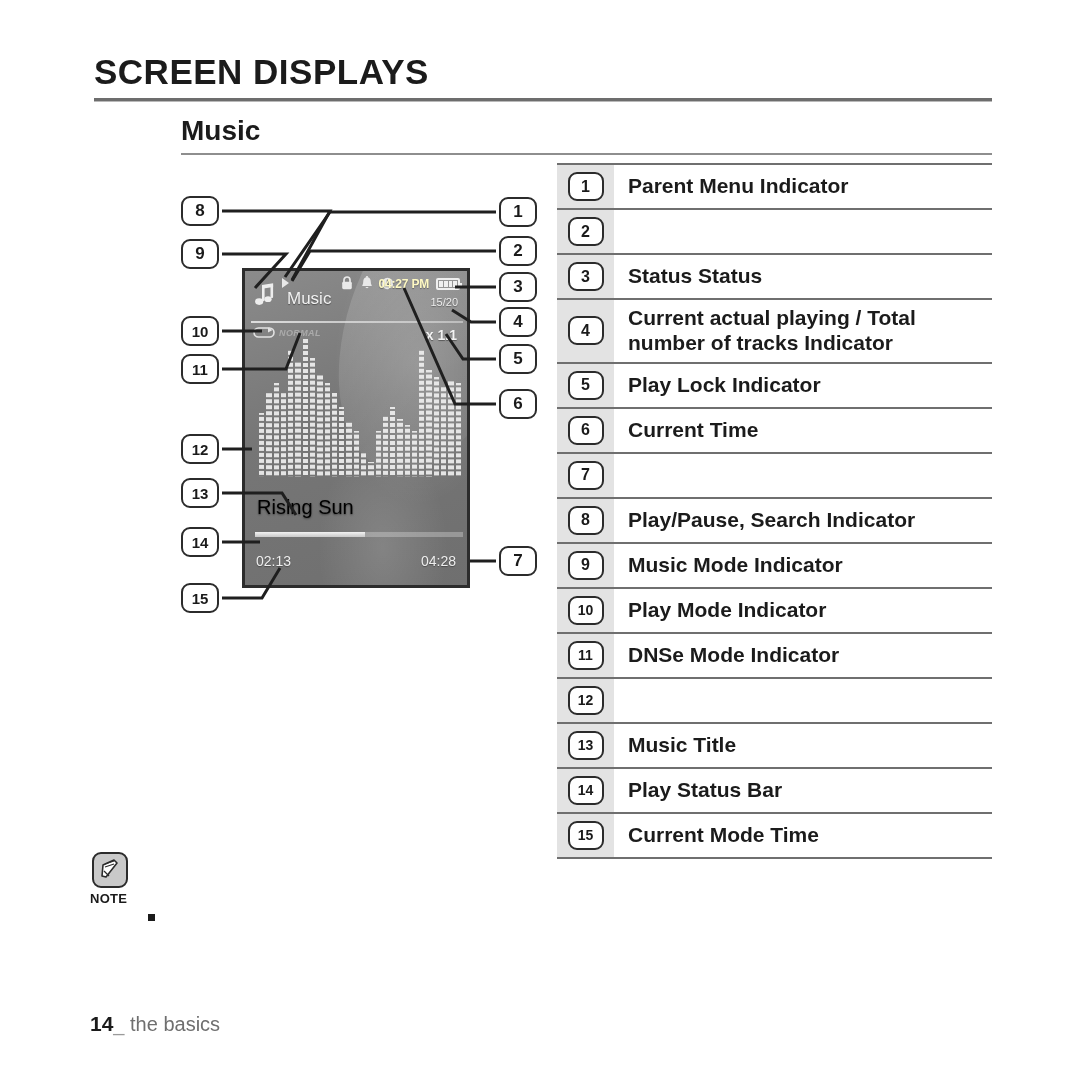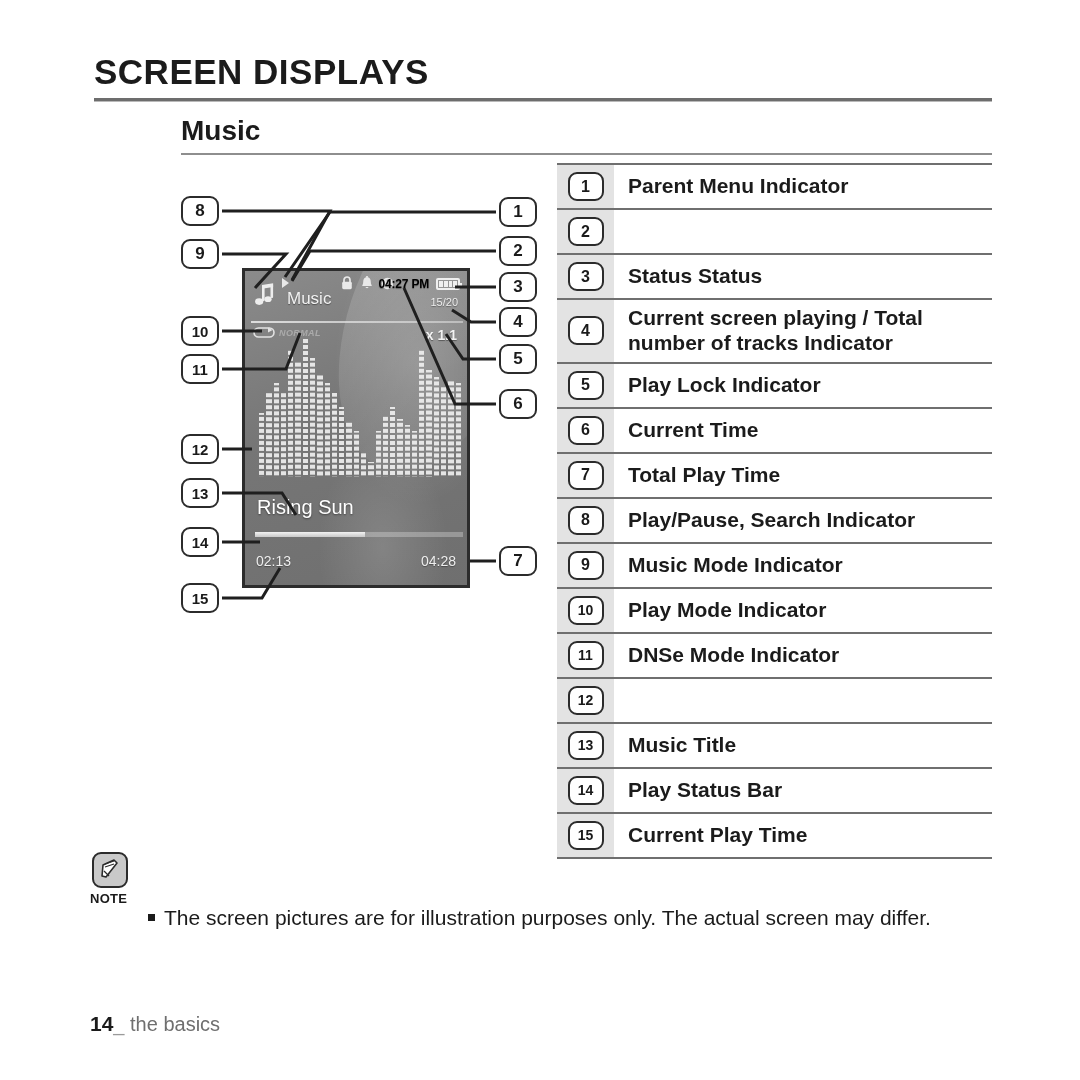--- a/index.html
+++ b/index.html
@@ -75,21 +75,21 @@
     position: absolute; left: 42px; top: 18px;
     font-size: 17px; color: #f2f2f2; font-weight: 500;
     text-shadow: 0 1px 1px rgba(0,0,0,0.4);
   }
   .top-icons {
     position: absolute; left: 96px; top: 5px;
     display: flex; gap: 8px; align-items: center;
   }
   .clock-time {
     position: absolute; right: 38px; top: 6px;
-    font-size: 12px; font-weight: bold; color: #000000;
+    font-size: 12px; font-weight: bold; color: #fef9c3;
     letter-spacing: -0.2px;
     text-shadow: 0 1px 1px rgba(0,0,0,0.35);
   }
   .battery {
     position: absolute; right: 7px; top: 7px;
     width: 24px; height: 12px;
     border: 2px solid #efefef; border-radius: 2px;
     display: flex; align-items: center; gap: 1px; padding: 1px 1px;
   }
   .battery:after {
@@ -133,21 +133,21 @@
     background-image: repeating-linear-gradient(
       to bottom,
       rgba(238,238,238,0.92) 0px, rgba(238,238,238,0.92) 4px,
       rgba(120,120,120,0.0) 4px, rgba(120,120,120,0.0) 6px);
     background-size: 100% 6px;
     background-position: bottom;
   }
 
   .music-title {
     position: absolute; left: 12px; bottom: 66px;
-    font-size: 20px; color: #ffffff;
+    font-size: 20px; color: #000000;
     text-shadow: 0 1px 2px rgba(0,0,0,0.45);
   }
   .status-bar {
     position: absolute; left: 10px; bottom: 48px;
     width: 208px; height: 5px;
     background: rgba(225,225,225,0.35);
   }
   .status-bar .fill {
     height: 100%; width: 53%;
     background: linear-gradient(180deg, #f2f2f2, #c9c9c9);
@@ -422,39 +422,38 @@
       <div class="leg-row">
         <div class="leg-num">
           <div class="leg-badge">3</div>
         </div>
         <div class="leg-text">Status Status</div>
       </div>
       <div class="leg-row">
         <div class="leg-num">
           <div class="leg-badge">4</div>
         </div>
-        <div class="leg-text">Current screen playing / Total number of tracks Indicator</div>
+        <div class="leg-text">Current actual playing / Total number of tracks Indicator</div>
       </div>
       <div class="leg-row">
         <div class="leg-num">
           <div class="leg-badge">5</div>
         </div>
         <div class="leg-text">Play Lock Indicator</div>
       </div>
       <div class="leg-row">
         <div class="leg-num">
           <div class="leg-badge">6</div>
         </div>
         <div class="leg-text">Current Time</div>
       </div>
       <div class="leg-row">
         <div class="leg-num">
           <div class="leg-badge">7</div>
         </div>
-        <div class="leg-text">Total Play Time</div>
       </div>
       <div class="leg-row">
         <div class="leg-num">
           <div class="leg-badge">8</div>
         </div>
         <div class="leg-text">Play/Pause, Search Indicator</div>
       </div>
       <div class="leg-row">
         <div class="leg-num">
           <div class="leg-badge">9</div>
@@ -487,36 +486,36 @@
       <div class="leg-row">
         <div class="leg-num">
           <div class="leg-badge w2">14</div>
         </div>
         <div class="leg-text">Play Status Bar</div>
       </div>
       <div class="leg-row">
         <div class="leg-num">
           <div class="leg-badge w2">15</div>
         </div>
-        <div class="leg-text">Current Play Time</div>
+        <div class="leg-text">Current Mode Time</div>
       </div>
     </div>
 
   <div id="note-icon-wrap">
     <div class="note-glyph">
       <svg width="32" height="32" viewBox="0 0 32 32" style="position:absolute;left:0;top:0;">
         <path d="M8 22 L9 11 L20 6 L23 9 L12 23 Z" fill="#ffffff" stroke="#2b2b2b" stroke-width="1.6" stroke-linejoin="round"></path>
         <path d="M11 10 L20 7" stroke="#2b2b2b" stroke-width="1.3"></path>
         <path d="M11 13 L20 10" stroke="#2b2b2b" stroke-width="1.3"></path>
         <path d="M10 17 L15 22" stroke="#2b2b2b" stroke-width="1.3"></path>
       </svg>
     </div>
     <div class="note-label">NOTE</div>
   </div>
   <div id="note-text">
-    <span class="bullet"></span><span>The screen pictures are for illustration purposes only. The actual screen may differ.</span>
+    <span class="bullet"></span>
   </div>
 
   <div id="footer">
     <span class="pg">14</span><span class="sep">_</span> <span>the basics</span>
   </div>
 
 </div>
 
 </body></html>

